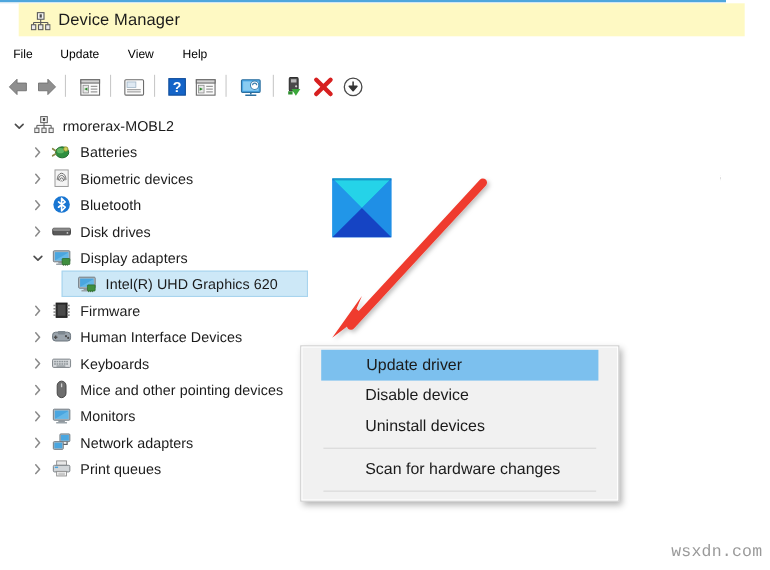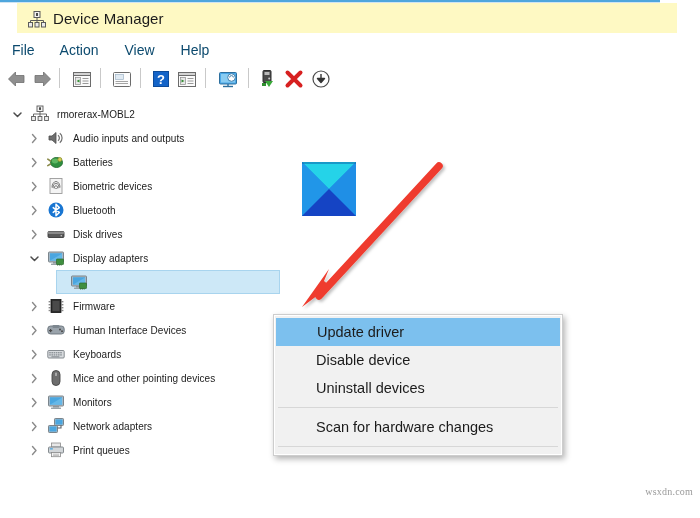--- a/index.html
+++ b/index.html
@@ -16,71 +16,71 @@
   .top-accent{position:absolute;left:0;top:0;width:660px;height:2px;background:#4ea6dd;}
   .top-accent-2{position:absolute;left:0;top:2px;width:660px;height:1px;background:#cfe4f2;}
 
   
   .titlebar{position:absolute;left:17px;top:3px;width:660px;height:30px;background:#fef9c3;}
   .title-icon{position:absolute;left:11px;top:8px;width:18px;height:17px;}
   .title-text{position:absolute;left:36px;top:7px;font-size:15px;color:#1b1b1b;letter-spacing:.1px;white-space:nowrap;}
 
   
   .menubar{position:absolute;left:0;top:37px;width:660px;height:26px;background:#ffffff;display:flex;align-items:center;}
-  .menu-item{font-size:14px;color:#0c4a6e;padding:3px 0;margin:0;cursor:default;white-space:nowrap;}
+  .menu-item{font-size:11px;color:#000000;padding:3px 0;margin:0;cursor:default;white-space:nowrap;}
   .menu-item.m0{margin-left:12px;}
   .menu-item.m1{margin-left:25px;}
   .menu-item.m2{margin-left:26px;}
   .menu-item.m3{margin-left:26px;text-align:center;}
 
   
   .toolbar{position:absolute;left:0;top:64px;width:660px;height:30px;background:#ffffff;}
   .tb{position:absolute;top:4px;width:22px;height:22px;}
   .tb-sep{position:absolute;top:4px;width:1px;height:20px;background:#c9c9c9;}
   .tb-rule{position:absolute;left:0;top:95px;width:655px;height:1px;background:#e6e6e6;}
   .tb-rule2{position:absolute;left:0;top:97px;width:655px;height:2px;background:#7e7e7e;}
   .tb-rule3{position:absolute;left:0;top:99px;width:655px;height:1px;background:#d6d6d6;}
 
   
   .tree{position:absolute;left:0;top:102px;width:655px;height:416px;background:#ffffff;overflow:hidden;}
   .row{position:relative;height:24px;display:flex;align-items:center;white-space:nowrap;}
   .row.sel .row-hl{position:absolute;left:56px;top:0;width:224px;height:24px;background:#cde8f7;border:1px solid #a8d4ee;box-sizing:border-box;}
   .chev{position:relative;width:13px;height:13px;flex:0 0 13px;}
   .chev svg{display:block;}
   .ico{position:relative;width:18px;height:18px;flex:0 0 18px;}
-  .lbl{position:relative;font-size:10px;color:#1b1b1b;letter-spacing:.05px;}
+  .lbl{position:relative;font-size:13px;color:#1b1b1b;letter-spacing:.05px;}
 
   .d0 .chev{margin-left:11px;}
   .d0 .ico{margin-left:7px;}
   .d0 .lbl{margin-left:8px;}
   .d1 .chev{margin-left:28px;}
   .d1 .ico{margin-left:6px;}
   .d1 .lbl{margin-left:8px;}
   .d2 .ico{margin-left:70px;}
   .d2 .lbl{margin-left:8px;}
 
   
   .logo{position:absolute;left:302px;top:162px;width:54px;height:54px;}
 
   
   .arrow{position:absolute;left:288px;top:155px;width:170px;height:160px;pointer-events:none;}
 
   
   .ctx{position:absolute;left:273px;top:314px;width:288px;background:#f1f1f1;
        border:1px solid #cdcdcd;box-shadow:2px 3px 6px rgba(0,0,0,.30);}
-  .ctx-inner{border:1px solid #ffffff;padding:2px 0;}
+  .ctx-inner{border:1px solid #ffffff;padding:2px 16px;}
   .ctx-item{height:28px;display:flex;align-items:center;padding-left:41px;
             font-size:14.5px;color:#1b1b1b;white-space:nowrap;}
   .ctx-item.hl{background:#7cc0ee;margin:0 1px;height:28px;}
   .ctx-item.bold{font-weight:bold;}
   .ctx-sep{height:1px;background:#d7d7d7;margin:5px 3px 5px 3px;}
 
   
-  .wm{position:absolute;right:7px;bottom:21px;font-size:10px;color:#9a9a9a;
-      font-family:Liberation Serif, serif;letter-spacing:.2px;}
+  .wm{position:absolute;right:7px;bottom:8px;font-size:15px;color:#9a9a9a;
+      font-family:Liberation Mono, monospace;letter-spacing:.2px;}
 </style>
 </head>
 <body>
 
 <div class="app">
 
   <div class="top-accent"></div>
   <div class="top-accent-2"></div>
 
   <div class="titlebar">
@@ -96,21 +96,21 @@
         <rect x="0.5" y="11.5" width="4" height="4.5" fill="#eaeaea" stroke="#5a5a5a" stroke-width="1"></rect>
         <rect x="7" y="11.5" width="4" height="4.5" fill="#eaeaea" stroke="#5a5a5a" stroke-width="1"></rect>
         <rect x="13.5" y="11.5" width="4" height="4.5" fill="#eaeaea" stroke="#5a5a5a" stroke-width="1"></rect>
       </svg>
     </span>
     <span class="title-text">Device Manager</span>
   </div>
 
   <div class="menubar">
     <div class="menu-item m0">File</div>
-    <div class="menu-item m1">Action</div>
+    <div class="menu-item m1">Update</div>
     <div class="menu-item m2">View</div>
     <div class="menu-item m3">Help</div>
   </div>
 
   <div class="toolbar">
 
     <span class="tb" style="left:6px;">
       <svg width="22" height="22" viewBox="0 0 22 22">
         <path d="M9.5 4 L2.5 11 L9.5 18 L9.5 14.5 L18 14.5 L18 7.5 L9.5 7.5 Z" fill="#8f8f8f" stroke="#6f6f6f" stroke-width="0.8" stroke-linejoin="round"></path>
       </svg>
@@ -229,35 +229,20 @@
           <line x1="9" y1="9" x2="9" y2="11.5" stroke="#5a5a5a" stroke-width="0.9"></line>
           <line x1="15.5" y1="9" x2="15.5" y2="11.5" stroke="#5a5a5a" stroke-width="0.9"></line>
           <rect x="0.6" y="11.5" width="3.8" height="4" fill="#ededed" stroke="#5a5a5a" stroke-width="0.9"></rect>
           <rect x="7.1" y="11.5" width="3.8" height="4" fill="#ededed" stroke="#5a5a5a" stroke-width="0.9"></rect>
           <rect x="13.6" y="11.5" width="3.8" height="4" fill="#ededed" stroke="#5a5a5a" stroke-width="0.9"></rect>
         </svg>
       </span>
       <span class="lbl">rmorerax-MOBL2</span>
     </div>
 
-    <div class="row d1">
-      <span class="chev">
-        <svg width="13" height="13" viewBox="0 0 13 13">
-            <path d="M4.5 2.5 L8 6.5 L4.5 10.5" fill="none" stroke="#8a8a8a" stroke-width="1.4" stroke-linecap="round" stroke-linejoin="round"></path>
-          </svg>
-      </span>
-      <span class="ico">
-        <svg width="18" height="18" viewBox="0 0 18 18">
-          <path d="M2 7 L5 7 L9 3.5 L9 14.5 L5 11 L2 11 Z" fill="#6f6f6f" stroke="#4d4d4d" stroke-width="0.8" stroke-linejoin="round"></path>
-          <path d="M11 6.2 a3.5 3.5 0 0 1 0 5.6" fill="none" stroke="#6f6f6f" stroke-width="1.2"></path>
-          <path d="M12.8 4.3 a6 6 0 0 1 0 9.4" fill="none" stroke="#6f6f6f" stroke-width="1.2"></path>
-        </svg>
-      </span>
-      <span class="lbl">Audio inputs and outputs</span>
-    </div>
 
     <div class="row d1">
       <span class="chev">
         <svg width="13" height="13" viewBox="0 0 13 13">
             <path d="M4.5 2.5 L8 6.5 L4.5 10.5" fill="none" stroke="#8a8a8a" stroke-width="1.4" stroke-linecap="round" stroke-linejoin="round"></path>
           </svg>
       </span>
       <span class="ico">
         <svg width="18" height="18" viewBox="0 0 18 18">
           <ellipse cx="9.5" cy="9.5" rx="6" ry="5" fill="#2f8f3f" stroke="#1f6a2c" stroke-width="0.9"></ellipse>
@@ -351,20 +336,21 @@
           <rect x="2.8" y="4.2" width="12.4" height="7.6" fill="#4aa6e0"></rect>
           <path d="M2.8 11.8 L15.2 4.6 L15.2 11.8 Z" fill="#7cc6ee" opacity="0.55"></path>
           <rect x="6" y="13" width="6" height="1.6" fill="#8d969c"></rect>
           <rect x="4" y="14.6" width="10" height="1.4" rx="0.5" fill="#9aa3a9"></rect>
           <rect x="9.5" y="10" width="7" height="5.5" rx="0.6" fill="#3f8f3f" stroke="#2c6b2c" stroke-width="0.7"></rect>
           <line x1="10.6" y1="15.5" x2="10.6" y2="16.6" stroke="#2c6b2c" stroke-width="0.8"></line>
           <line x1="12.4" y1="15.5" x2="12.4" y2="16.6" stroke="#2c6b2c" stroke-width="0.8"></line>
           <line x1="14.2" y1="15.5" x2="14.2" y2="16.6" stroke="#2c6b2c" stroke-width="0.8"></line>
         </svg>
       </span>
+      <span class="lbl">Intel(R) UHD Graphics 620</span>
     </div>
 
     <div class="row d1">
       <span class="chev">
         <svg width="13" height="13" viewBox="0 0 13 13">
             <path d="M4.5 2.5 L8 6.5 L4.5 10.5" fill="none" stroke="#8a8a8a" stroke-width="1.4" stroke-linecap="round" stroke-linejoin="round"></path>
           </svg>
       </span>
       <span class="ico">
         <svg width="18" height="18" viewBox="0 0 18 18">

